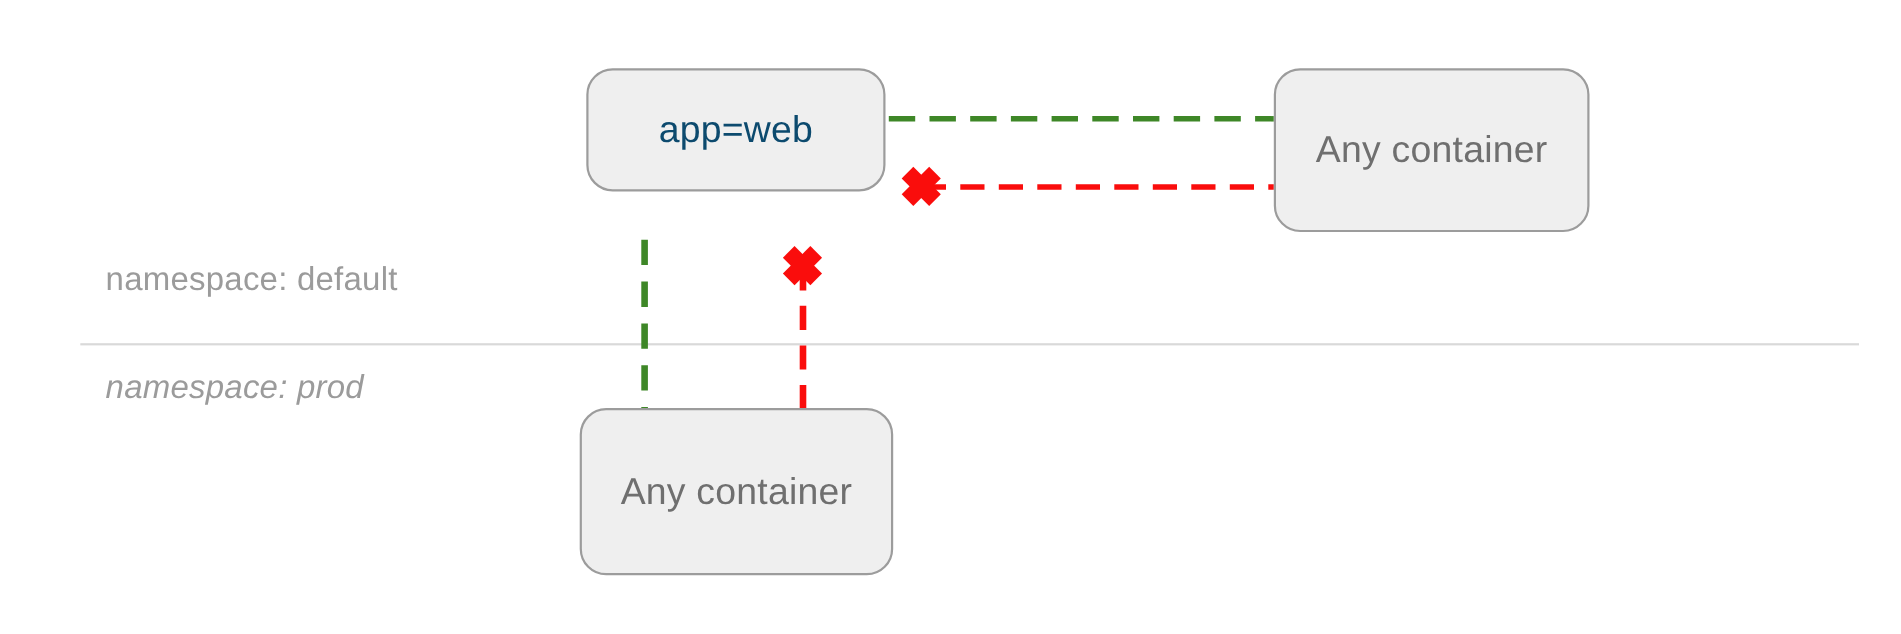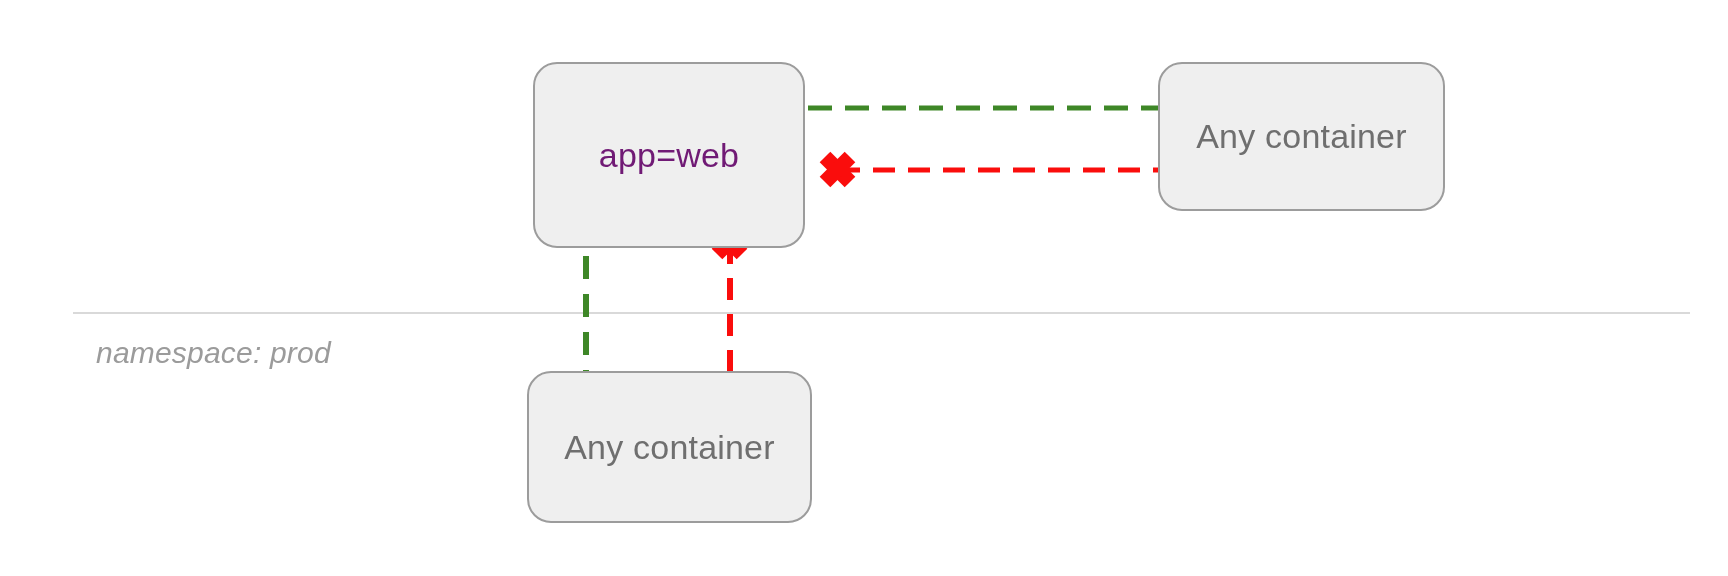--- a/index.html
+++ b/index.html
@@ -22,22 +22,22 @@
     border: 2px solid #9c9c9c;
     border-radius: 24px;
     display: flex;
     align-items: center;
     justify-content: center;
     font-size: 34px;
     letter-spacing: 0.2px;
   }
   #node-app-web {
     left: 533px; top: 62px;
-    width: 272px; height: 186px;
-    color: #701a75;
+    width: 272px; height: 112px;
+    color: #0c4a6e;
     align-items: center;
   }
   #node-any-default {
     left: 1158px; top: 62px;
     width: 287px; height: 149px;
     color: #6f6f6f;
   }
   #node-any-prod {
     left: 527px; top: 371px;
     width: 285px; height: 152px;
@@ -64,20 +64,21 @@
     left: 0; top: 0;
     width: 1728px; height: 576px;
     pointer-events: none;
   }
 </style>
 </head>
 <body>
 
 <div id="canvas">
 
+  <div class="ns-label" id="ns-default-label">namespace: default</div>
 
   <div class="ns-label" id="ns-prod-label">namespace: prod</div>
 
   <div id="ns-divider"></div>
 
   <svg id="edges-layer" viewBox="0 0 1728 576" xmlns="http://www.w3.org/2000/svg">
 
     <line x1="808" y1="108" x2="1158" y2="108" stroke-width="5" stroke-dasharray="24 13" fill="none" stroke="#3e8727"></line>
 
     <line x1="838" y1="170" x2="1158" y2="170" stroke-width="5" stroke-dasharray="22 13" fill="none" stroke="#fa0d0c"></line>

